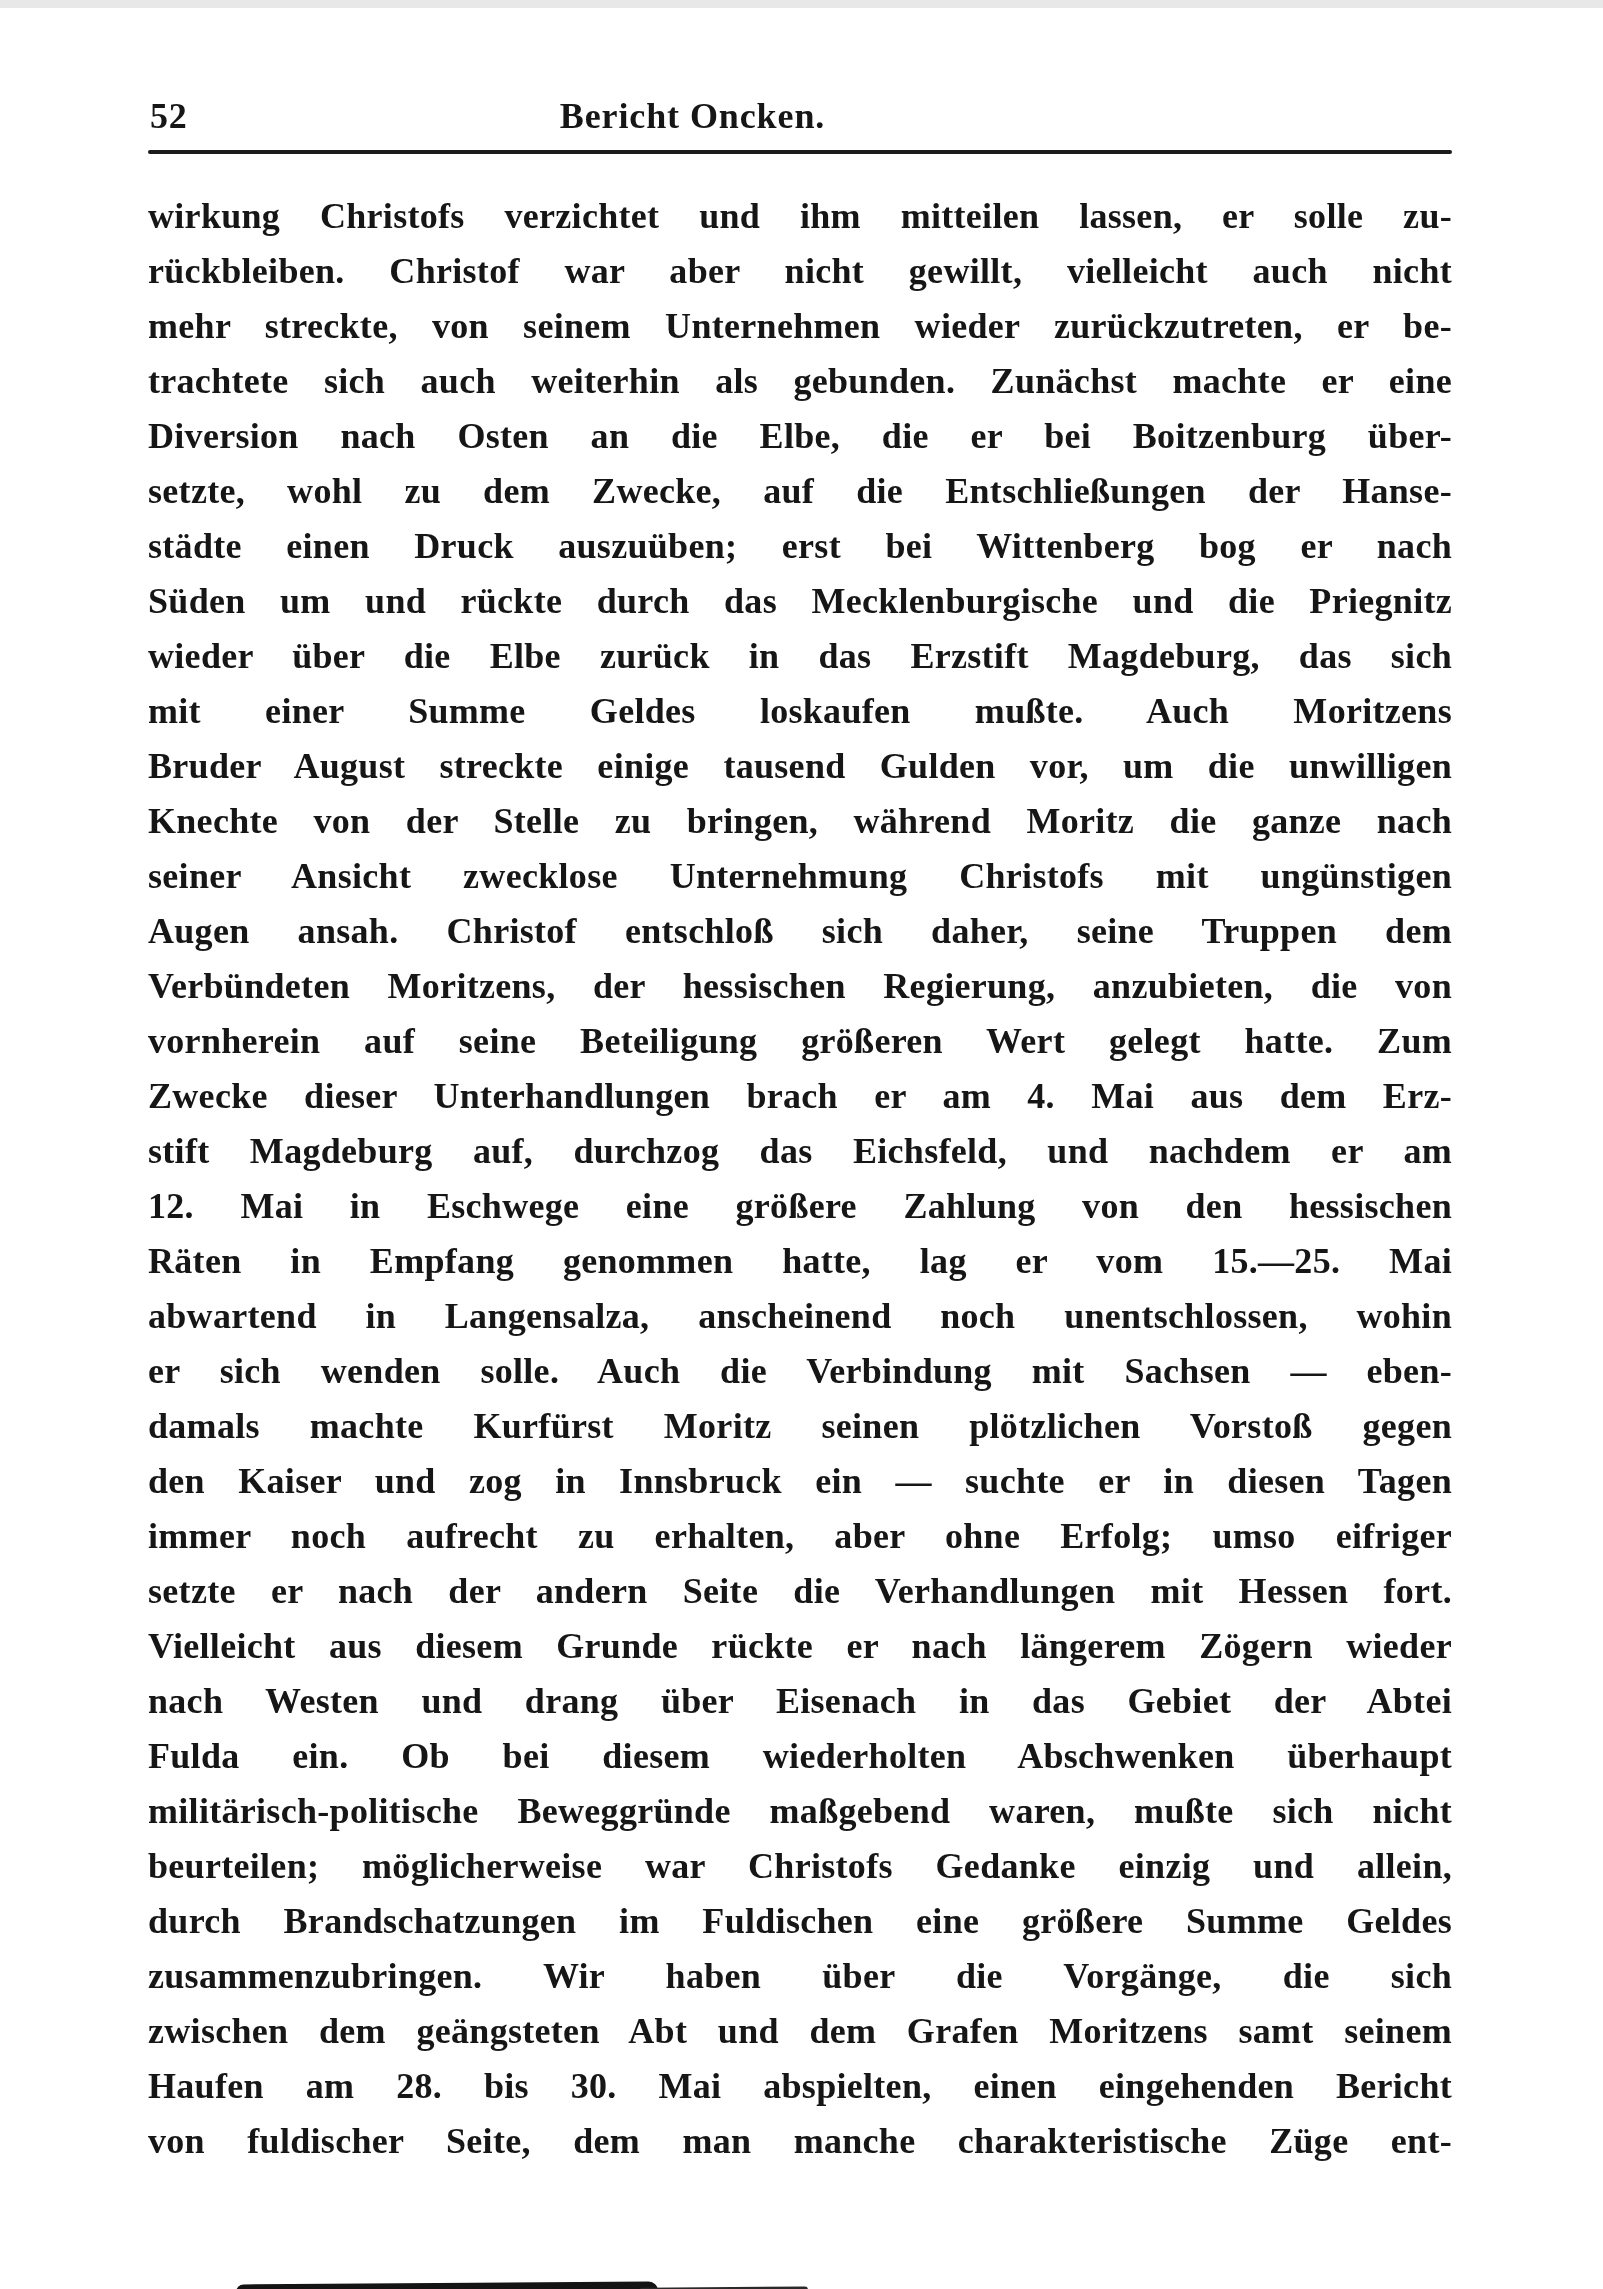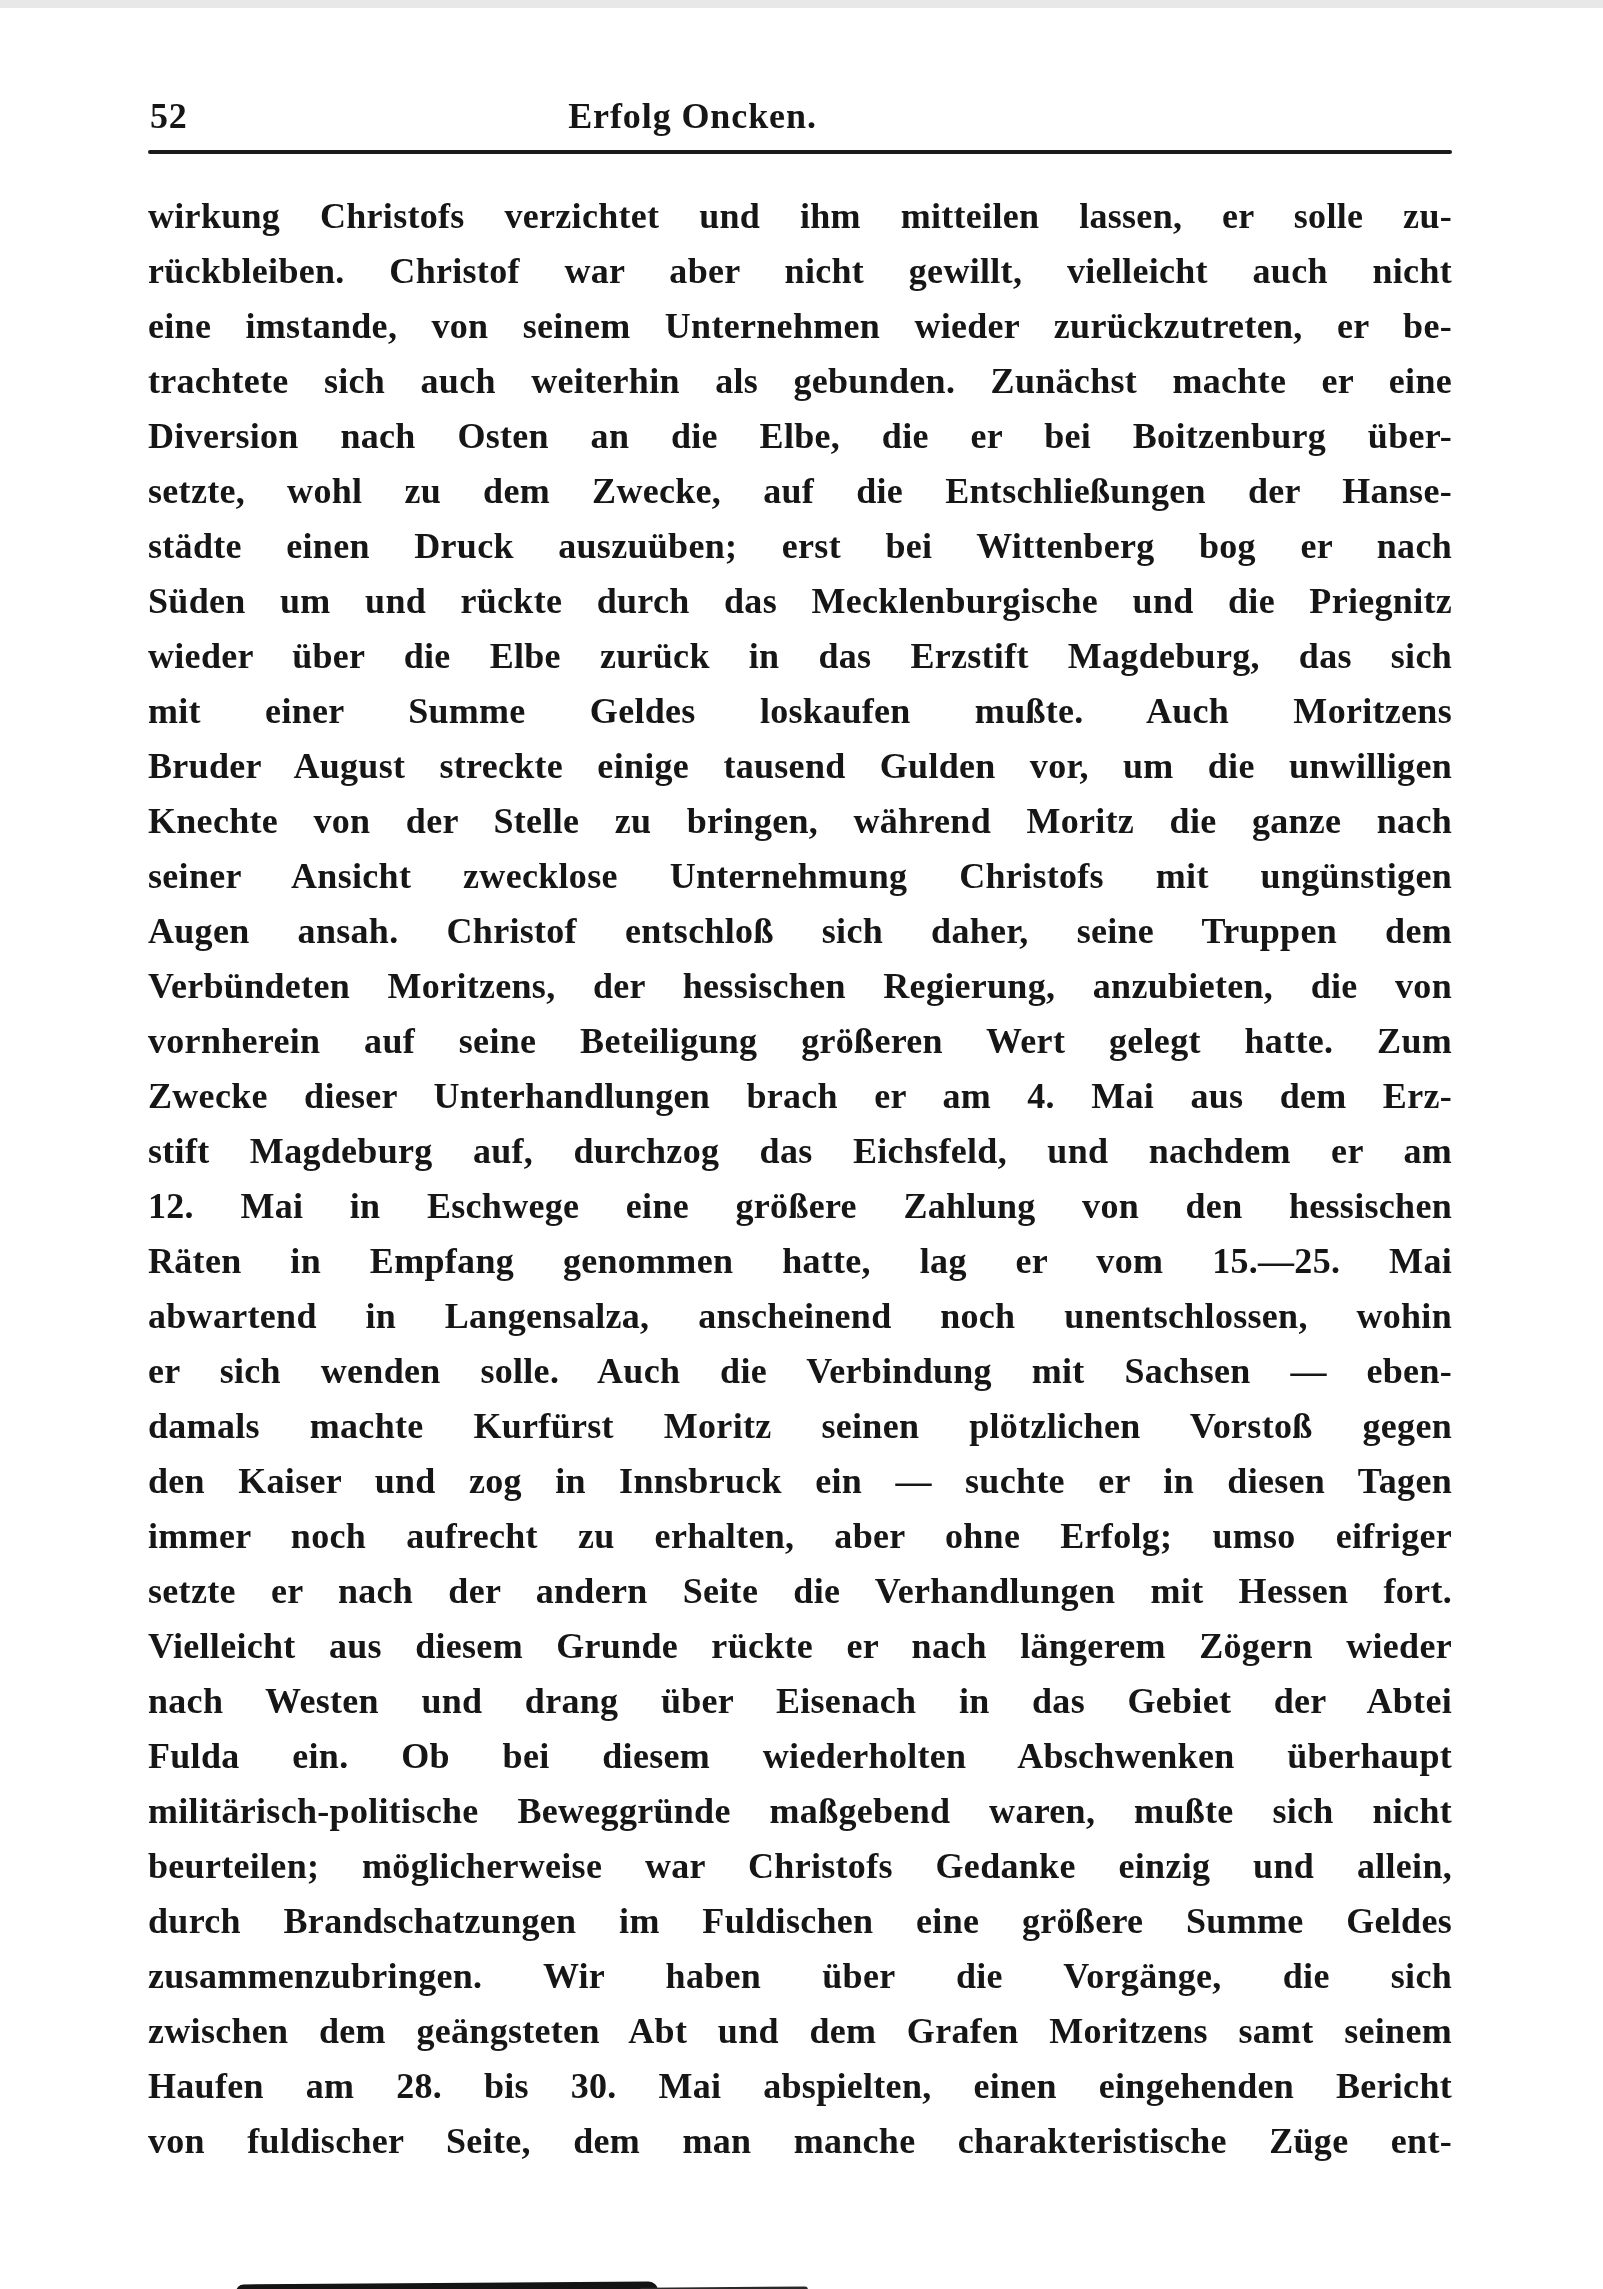--- a/index.html
+++ b/index.html
@@ -89,29 +89,29 @@
     border-radius: 3.7px;
   }
 </style>
 </head>
 <body>
 
 <div class="page">
 
   <div class="header">
     <span class="pagenum">52</span>
-    <span class="runhead">Erfolg Oncken.</span>
+    <span class="runhead">Bericht Oncken.</span>
   </div>
 
   <div class="rule"></div>
 
   <div class="body">
     <div class="line">wirkung Christofs verzichtet und ihm mitteilen lassen, er solle zu-</div>
     <div class="line">rückbleiben. Christof war aber nicht gewillt, vielleicht auch nicht</div>
-    <div class="line">eine imstande, von seinem Unternehmen wieder zurückzutreten, er be-</div>
+    <div class="line">mehr streckte, von seinem Unternehmen wieder zurückzutreten, er be-</div>
     <div class="line">trachtete sich auch weiterhin als gebunden. Zunächst machte er eine</div>
     <div class="line">Diversion nach Osten an die Elbe, die er bei Boitzenburg über-</div>
     <div class="line">setzte, wohl zu dem Zwecke, auf die Entschließungen der Hanse-</div>
     <div class="line">städte einen Druck auszuüben; erst bei Wittenberg bog er nach</div>
     <div class="line">Süden um und rückte durch das Mecklenburgische und die Priegnitz</div>
     <div class="line">wieder über die Elbe zurück in das Erzstift Magdeburg, das sich</div>
     <div class="line">mit einer Summe Geldes loskaufen mußte. Auch Moritzens</div>
     <div class="line">Bruder August streckte einige tausend Gulden vor, um die unwilligen</div>
     <div class="line">Knechte von der Stelle zu bringen, während Moritz die ganze nach</div>
     <div class="line">seiner Ansicht zwecklose Unternehmung Christofs mit ungünstigen</div>

